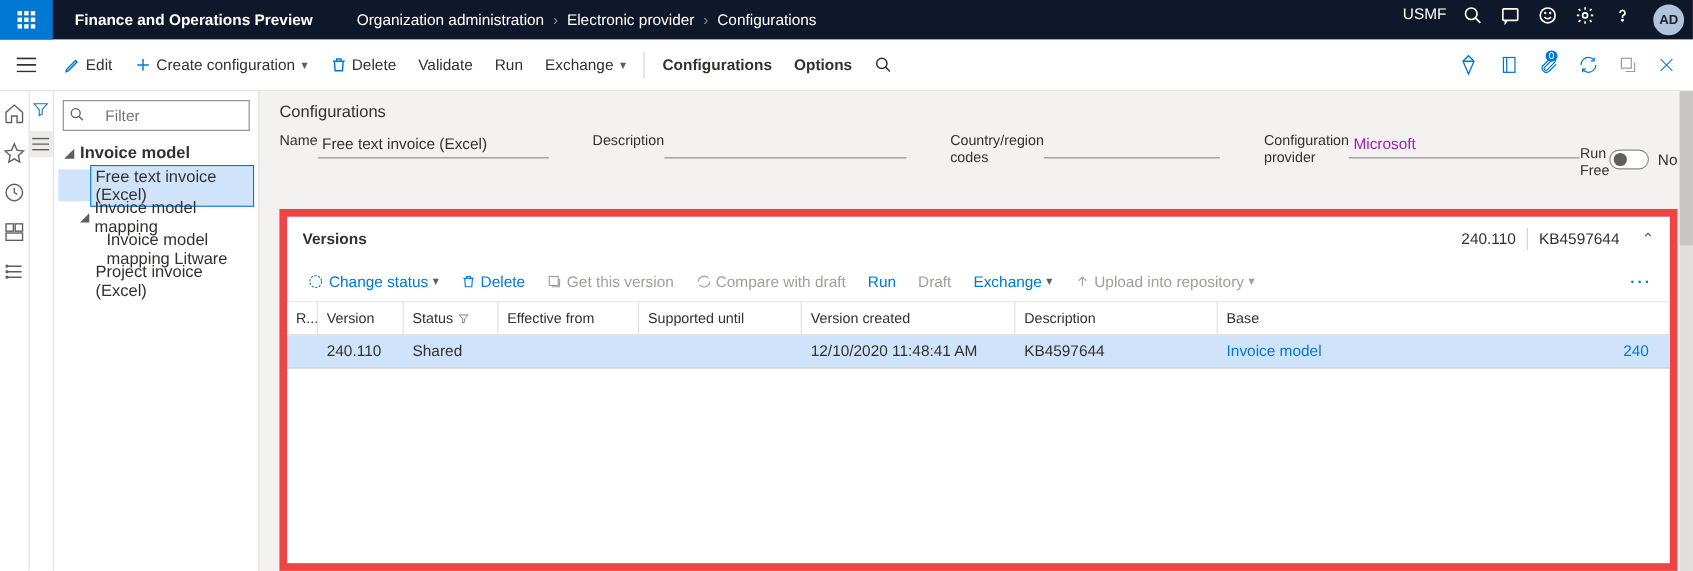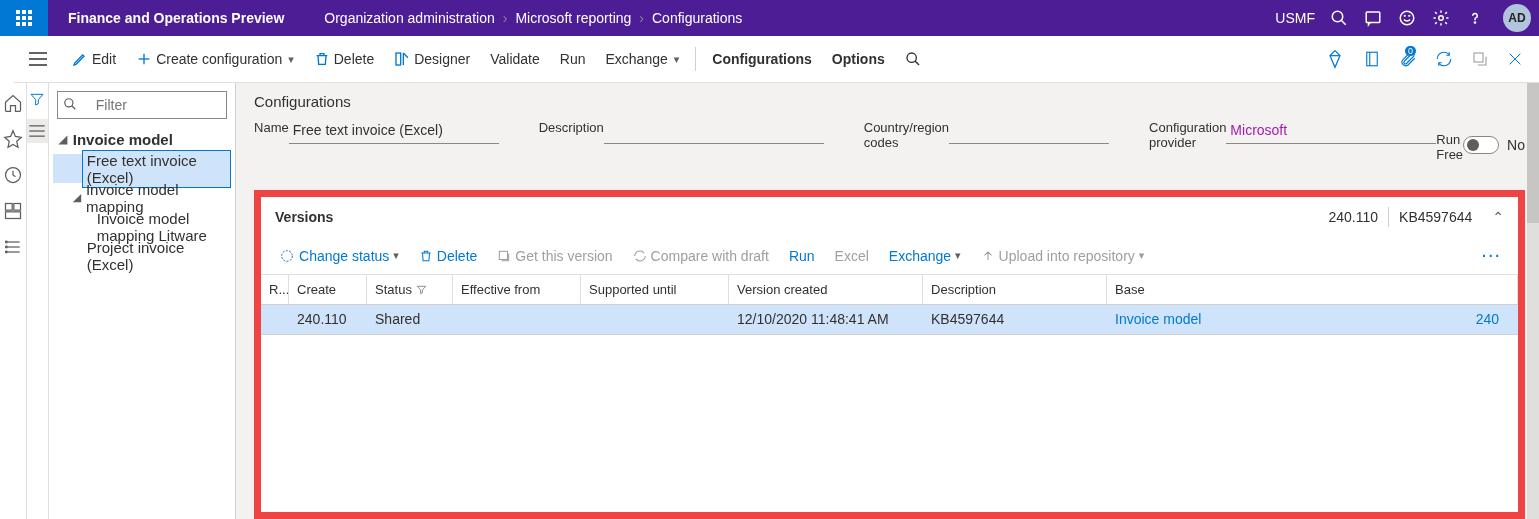--- a/index.html
+++ b/index.html
@@ -1,32 +1,32 @@
 <!DOCTYPE html>
 <html><head>
   <meta charset="utf-8">
   <style>
     * { box-sizing: border-box; margin: 0; padding: 0; }
     body { font-family: "Segoe UI", Arial, sans-serif; font-size: 14px; color: #323130; background: #fff; width: 1539px; height: 519px; overflow: hidden; }
 
     
-    .topbar { height: 36px; background: #4c1d95; color: #fff; display: flex; align-items: center; }
+    .topbar { height: 36px; background: #0f172a; color: #fff; display: flex; align-items: center; }
     .waffle { width: 48px; height: 36px; background: #0078d4; display: flex; align-items: center; justify-content: center; }
     .waffle-grid { display: grid; grid-template-columns: repeat(3, 4px); grid-gap: 2px; }
     .waffle-grid span { width: 4px; height: 4px; background: #fff; }
     .app-title { font-weight: 600; padding: 0 20px; white-space: nowrap; }
     .breadcrumbs { display: flex; align-items: center; gap: 8px; padding-left: 20px; flex: 1; }
     .breadcrumbs span.sep { color: #888; }
     .breadcrumbs span.crumb { cursor: pointer; }
-    .top-right { display: flex; align-items: center; gap: 14px; padding-right: 8px; }
+    .top-right { display: flex; gap: 14px; padding-right: 8px; }
     .top-right .ico { width: 20px; height: 20px; cursor: pointer; display: flex; align-items: center; justify-content: center; color: #fff; }
     .avatar { width: 28px; height: 28px; border-radius: 50%; background: #b0c4de; color: #222; font-size: 12px; display: flex; align-items: center; justify-content: center; font-weight: 600; margin-left: 4px; }
 
     
-    .actionbar { height: 47px; background: #fff; border-bottom: 1px solid #e1dfdd; display: flex; align-items: center; padding: 0 12px 0 0; margin-left: 14px; }
+    .actionbar { height: 47px; background: #fff; border-bottom: 1px solid #e1dfdd; display: flex; align-items: center; padding: 0 12px 0 0; }
     .hamburger { width: 48px; height: 47px; display:flex; align-items:center; justify-content:center; cursor:pointer; }
     .actionbar .act { display: flex; align-items: center; gap: 4px; padding: 0 10px; height: 47px; cursor: pointer; color: #323130; }
     .actionbar .act .aicon { color: #0078d4; }
     .actionbar .sep-v { width:1px; height: 24px; background:#d2d0ce; margin: 0 6px; }
     .actionbar .bold { font-weight: 600; }
     .actionbar .right { margin-left: auto; display:flex; align-items:center; gap:10px; }
     .actionbar .right .ricon { color:#0078d4; cursor:pointer; padding:0 4px; position:relative; }
     .actionbar .right .badge { position:absolute; top:-4px; left:10px; background:#0078d4; color:#fff; border-radius:8px; font-size:9px; padding:0 3px; }
 
     
@@ -112,21 +112,21 @@
         <span></span>
         <span></span>
         <span></span>
         <span></span>
     </div>
   </div>
   <div class="app-title">Finance and Operations Preview</div>
   <div class="breadcrumbs">
     <span class="crumb">Organization administration</span>
     <span class="sep">›</span>
-    <span class="crumb">Microsoft reporting</span>
+    <span class="crumb">Electronic provider</span>
     <span class="sep">›</span>
     <span class="crumb">Configurations</span>
   </div>
   <div class="top-right">
     <span style="cursor:pointer">USMF</span>
     <span class="ico">
         <svg width="18" height="18" viewBox="0 0 24 24" fill="none" stroke="currentColor" stroke-width="2">
           <circle cx="10" cy="10" r="7"></circle>
           <line x1="21" y1="21" x2="15" y2="15"></line>
         </svg>
@@ -187,29 +187,20 @@
     <span>Create configuration</span>
     <span style="font-size:11px;color:#605e5c;margin-left:2px">▾</span>
   </div>
   <div class="act">
     <span class="aicon">
         <svg width="16" height="16" viewBox="0 0 24 24" fill="none" stroke="currentColor" stroke-width="2">
           <path d="M4 7h16M9 7V4h6v3M6 7l1 13h10l1-13"></path>
         </svg>
       </span>
     <span>Delete</span>
-  </div>
-  <div class="act">
-    <span class="aicon">
-        <svg width="16" height="16" viewBox="0 0 24 24" fill="none" stroke="currentColor" stroke-width="2">
-          <rect x="3" y="3" width="7" height="18"></rect>
-          <path d="M14 3l7 7M14 21V3"></path>
-        </svg>
-      </span>
-    <span>Designer</span>
   </div>
   <div class="act">
     <span>Validate</span>
   </div>
   <div class="act">
     <span>Run</span>
   </div>
   <div class="act">
     <span>Exchange</span>
     <span style="font-size:11px;color:#605e5c;margin-left:2px">▾</span>
@@ -411,40 +402,40 @@
         <div class="vact disabled">
           <svg width="14" height="14" viewBox="0 0 24 24" fill="none" stroke="currentColor" stroke-width="1.8">
               <path d="M3 12a9 9 0 0116-5M21 12a9 9 0 01-16 5"></path>
             </svg>
           <span>Compare with draft</span>
         </div>
         <div class="vact">
           <span>Run</span>
         </div>
         <div class="vact disabled">
-          <span>Excel</span>
+          <span>Draft</span>
         </div>
         <div class="vact">
           <span>Exchange</span>
           <span style="font-size:11px;color:#605e5c">▾</span>
         </div>
         <div class="vact disabled">
           <svg width="14" height="14" viewBox="0 0 24 24" fill="none" stroke="currentColor" stroke-width="1.8">
               <path d="M12 19V5M6 11l6-6 6 6"></path>
             </svg>
           <span>Upload into repository</span>
           <span style="font-size:11px">▾</span>
         </div>
         <div style="flex:1"></div>
         <div class="more">···</div>
       </div>
       <div class="grid">
         <div class="grid-header">
           <div class="gh col-r">R...</div>
-          <div class="gh col-version">Create</div>
+          <div class="gh col-version">Version</div>
           <div class="gh col-status">
               <span>Status</span>
               <svg width="11" height="11" viewBox="0 0 24 24" fill="none" stroke="#605e5c" stroke-width="1.5">
                 <path d="M3 5h18l-7 8v6l-4 2v-8L3 5z"></path>
               </svg>
             </div>
           <div class="gh col-effective">Effective from</div>
           <div class="gh col-supported">Supported until</div>
           <div class="gh col-created">Version created</div>
           <div class="gh col-desc">Description</div>

